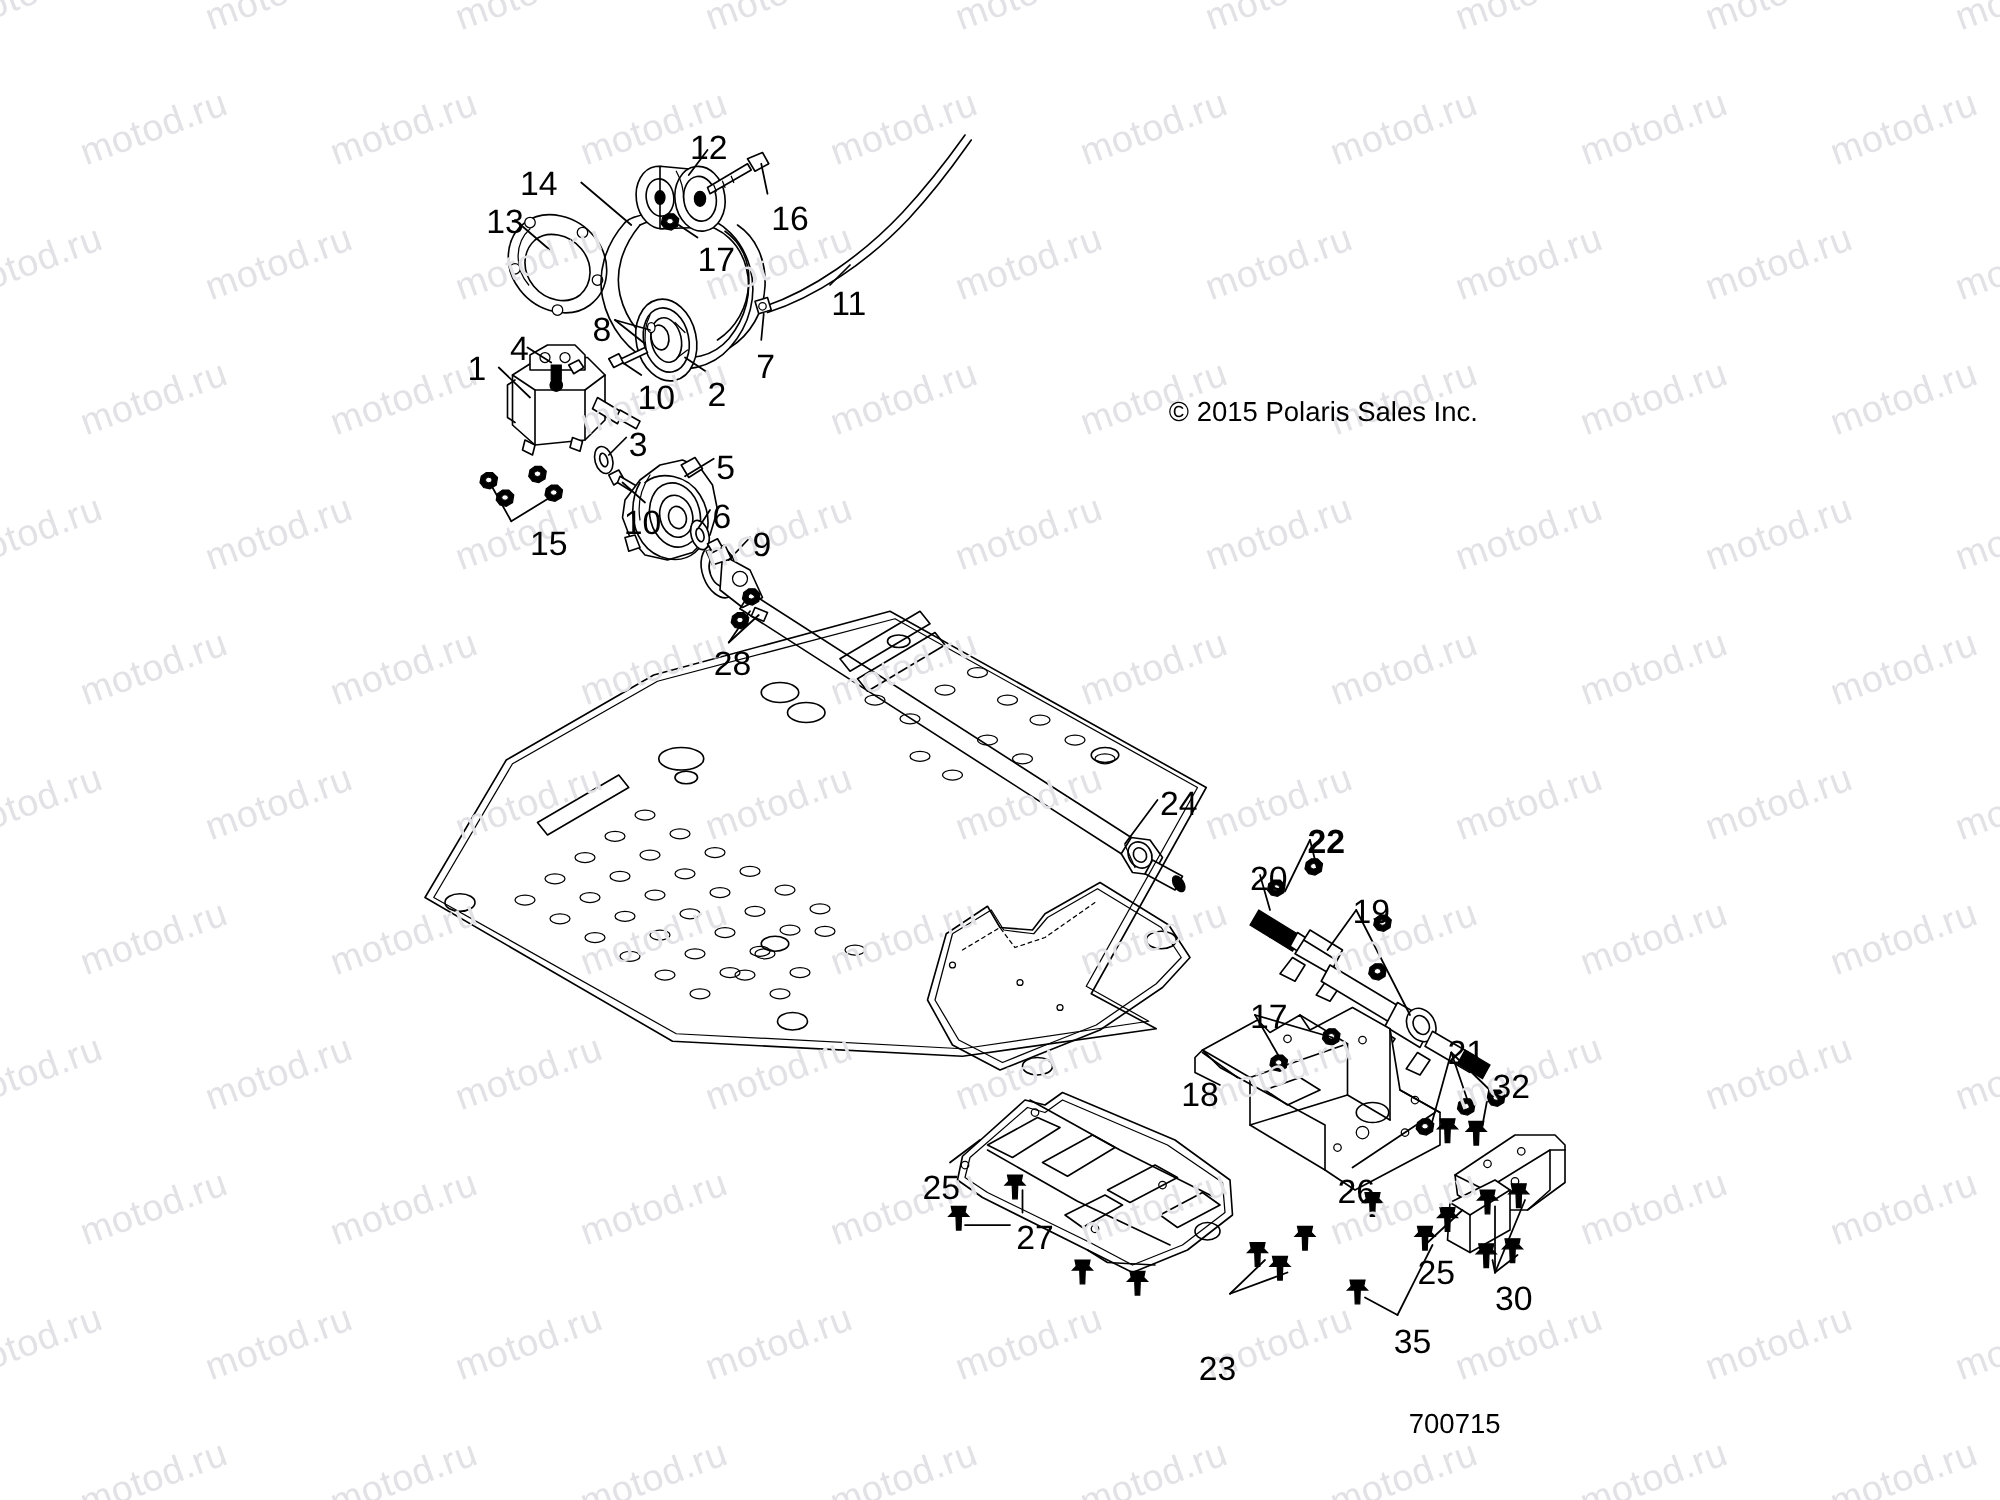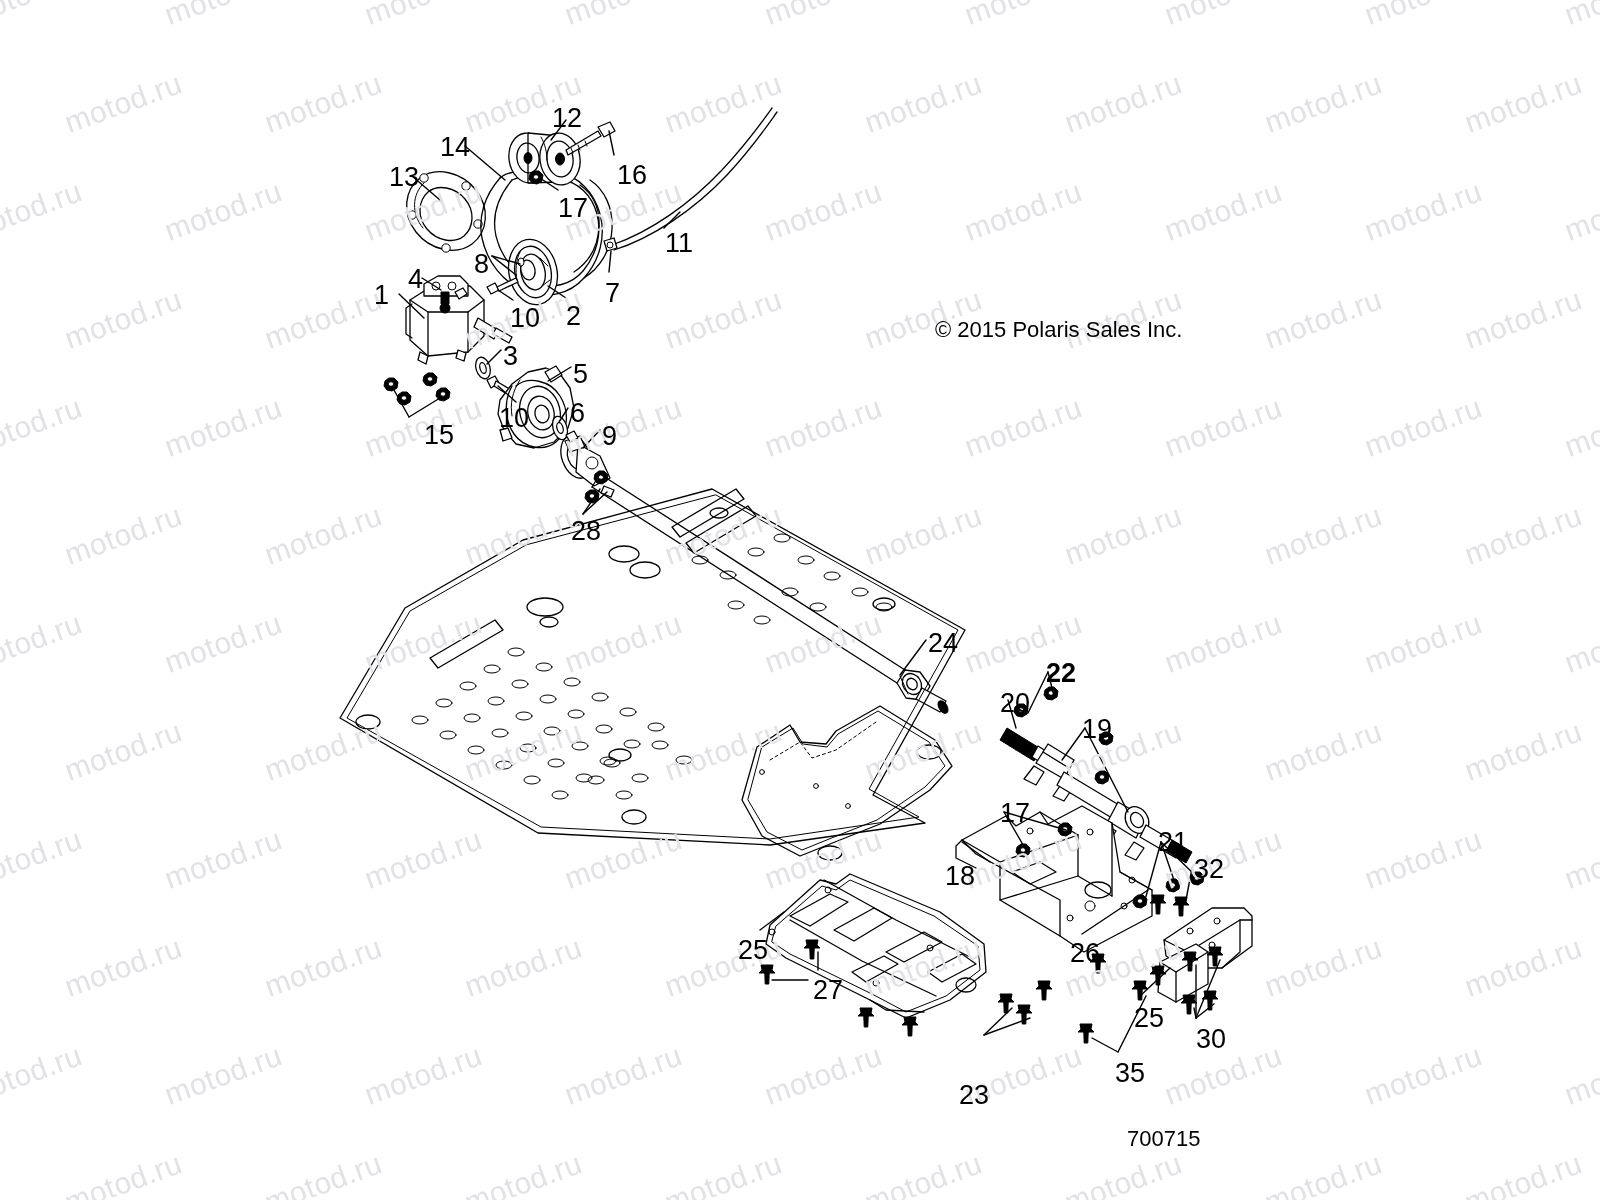--- a/index.html
+++ b/index.html
@@ -690,21 +690,21 @@
       <div class="callout" style="left: 573px; top: 361px;">5</div>
       <div class="callout" style="left: 570px; top: 400px;">6</div>
       <div class="callout" style="left: 605px; top: 280px;">7</div>
       <div class="callout" style="left: 474px; top: 251px;">8</div>
       <div class="callout" style="left: 602px; top: 423px;">9</div>
       <div class="callout" style="left: 510px; top: 305px;">10</div>
       <div class="callout" style="left: 499px; top: 405px;">10</div>
       <div class="callout" style="left: 665px; top: 230px;">11</div>
       <div class="callout" style="left: 552px; top: 105px;">12</div>
       <div class="callout" style="left: 389px; top: 164px;">13</div>
-      <div class="callout" style="left: 440px; top: 134px;">14</div>
+      <div class="callout" style="left: 416px; top: 134px;">14</div>
       <div class="callout" style="left: 424px; top: 422px;">15</div>
       <div class="callout" style="left: 617px; top: 162px;">16</div>
       <div class="callout" style="left: 558px; top: 195px;">17</div>
       <div class="callout" style="left: 1000px; top: 800px;">17</div>
       <div class="callout" style="left: 945px; top: 863px;">18</div>
       <div class="callout" style="left: 1082px; top: 716px;">19</div>
       <div class="callout" style="left: 1000px; top: 690px;">20</div>
       <div class="callout" style="left: 1115px; top: 1060px;">35</div>
       <div class="callout" style="left: 1046px; top: 660px; font-weight: bold;">22</div>
       <div class="callout" style="left: 959px; top: 1043px; margin-top: 39px;">23</div>

